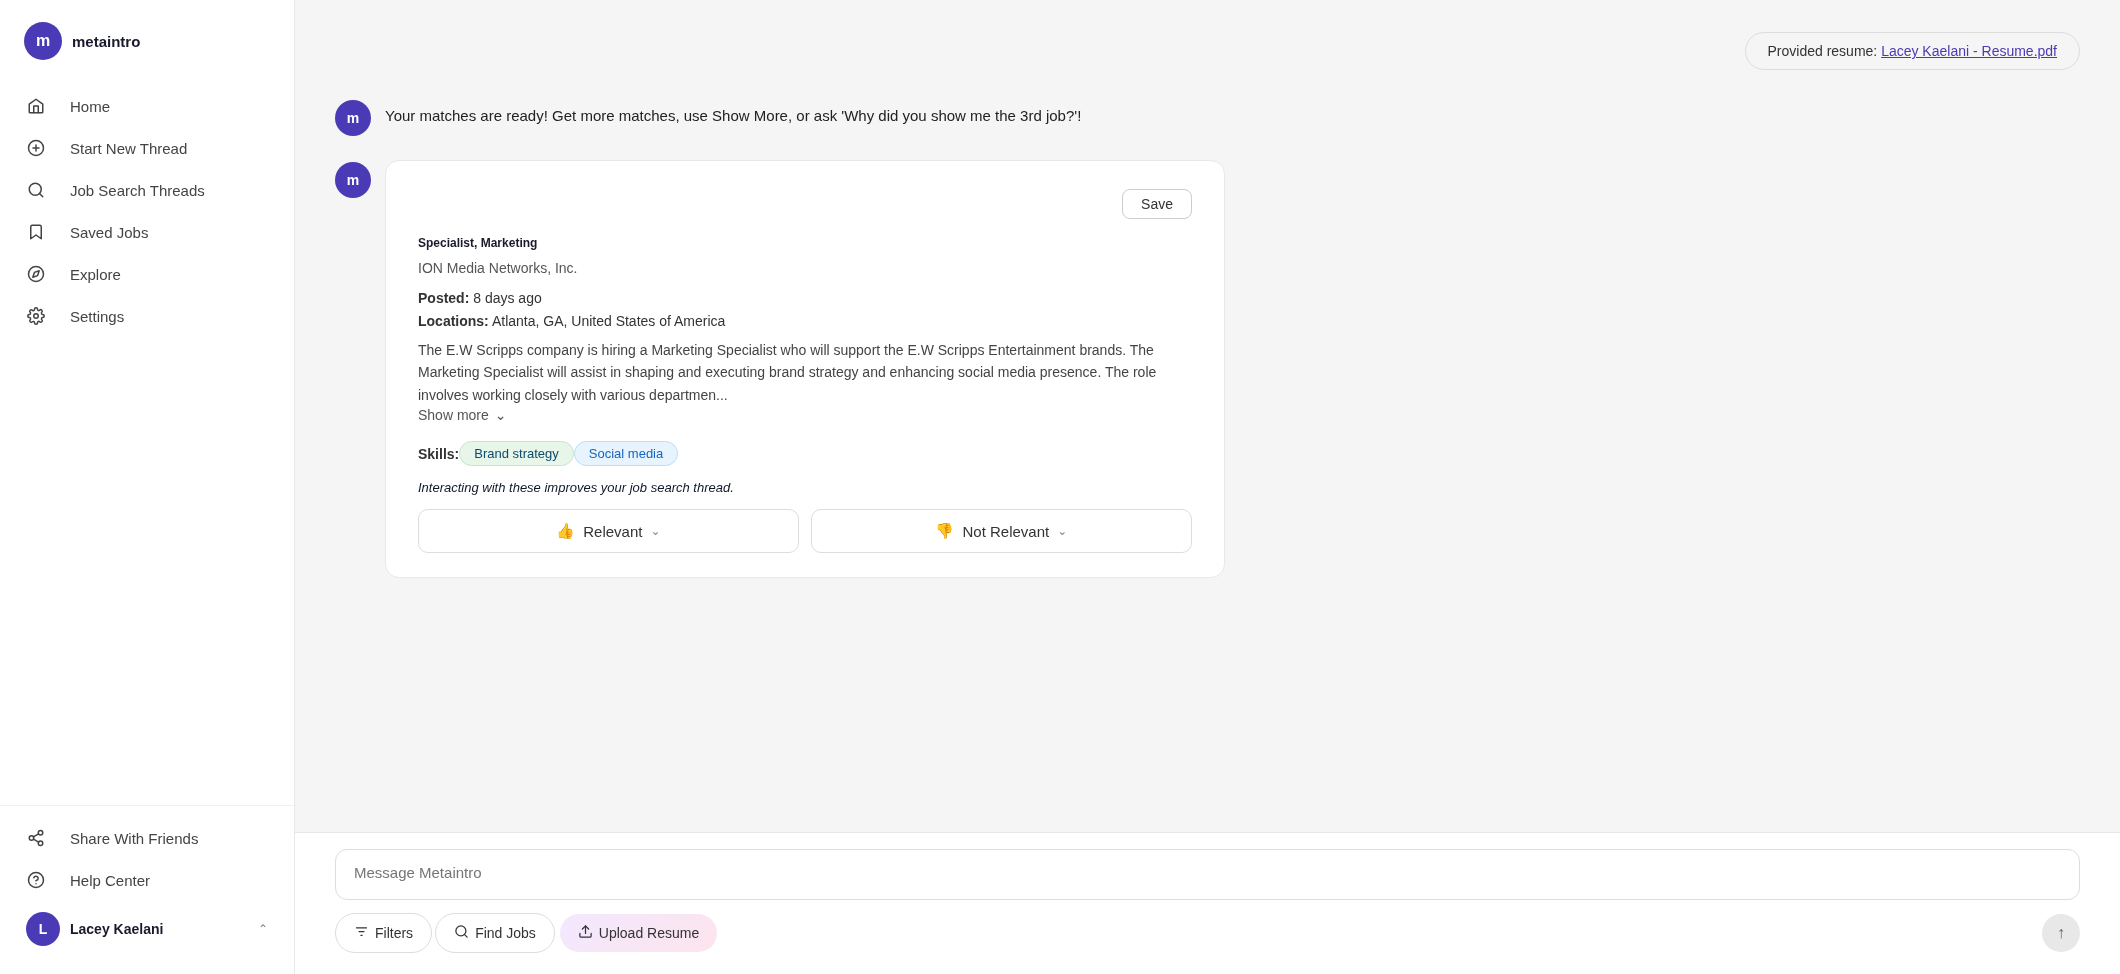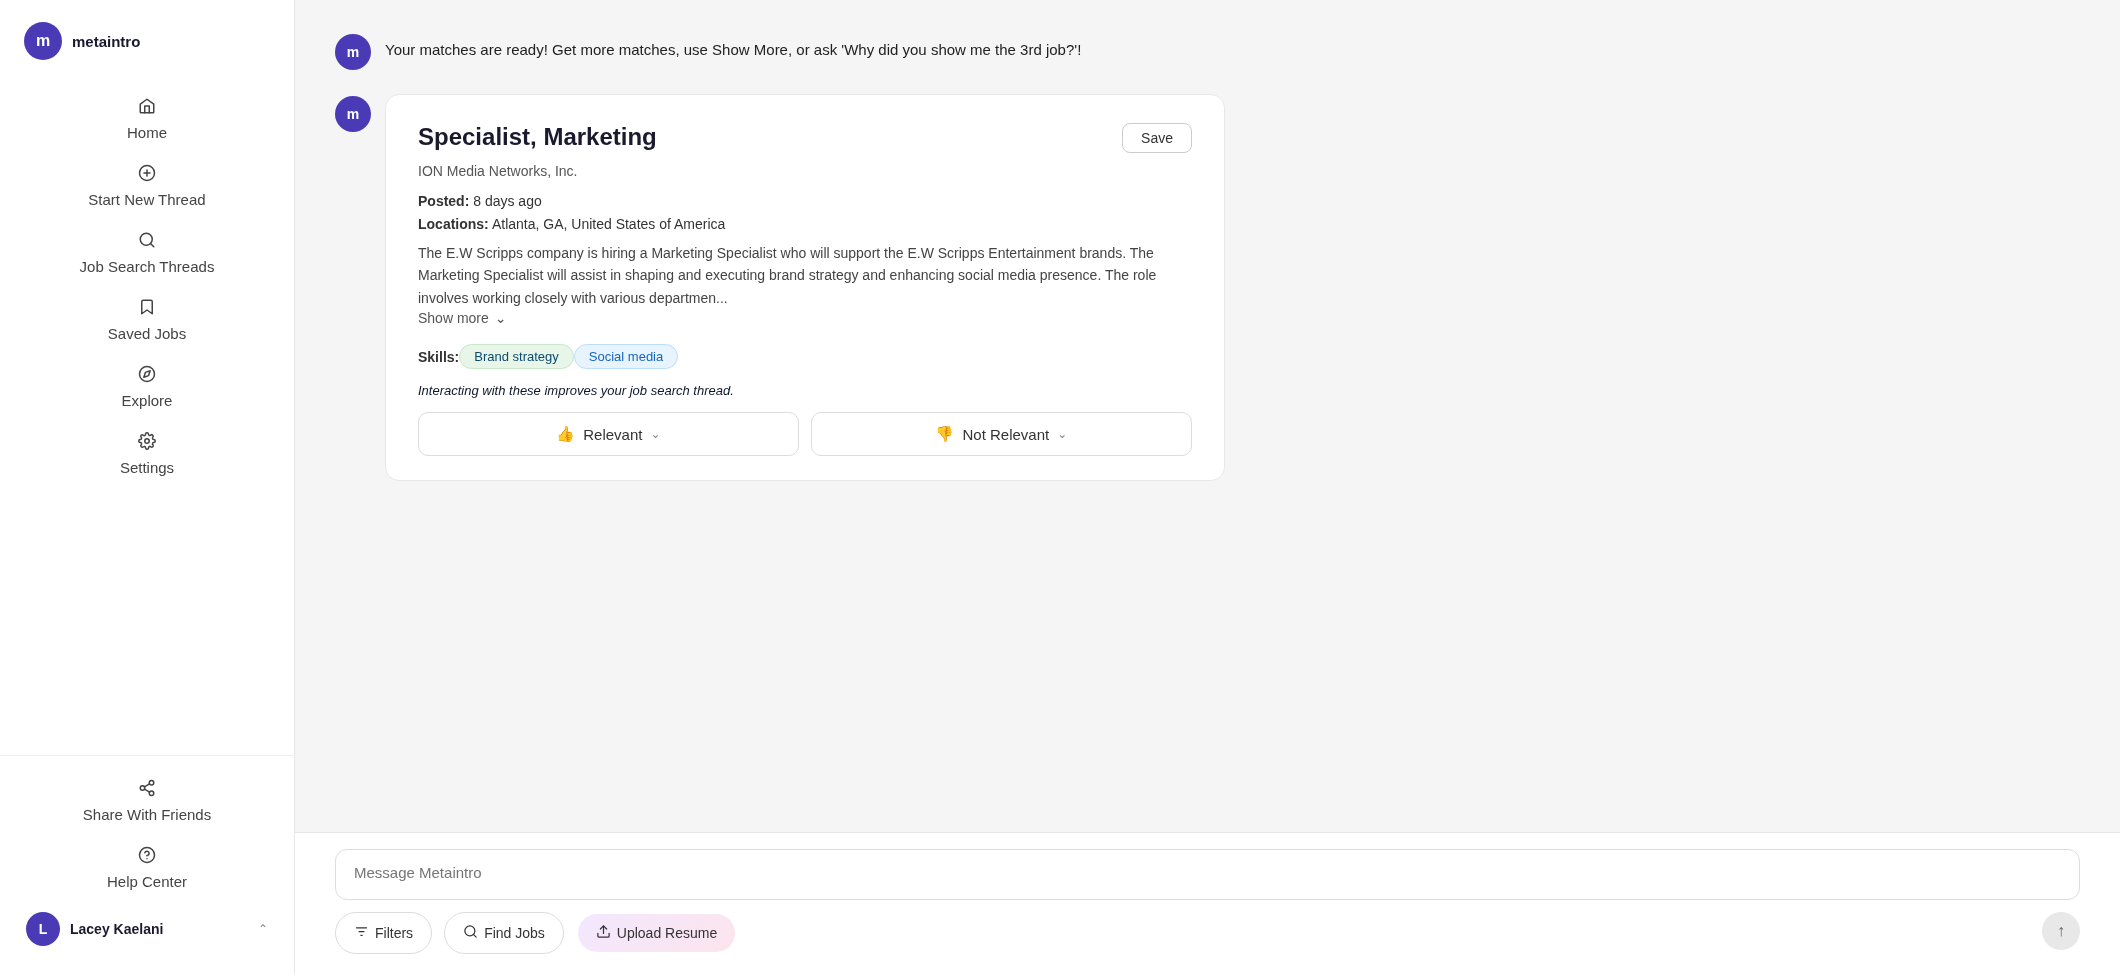--- a/index.html
+++ b/index.html
@@ -42,29 +42,28 @@
     .sidebar-nav {
       flex: 1;
       padding: 8px 12px;
       display: flex;
       flex-direction: column;
       gap: 2px;
     }
     .nav-item {
       display: flex;
       align-items: center;
-      gap: 8px;
+      gap: 24px;
       padding: 10px 14px;
       border-radius: 8px;
       cursor: pointer;
       color: #444;
       font-size: 15px;
       font-weight: 500;
       transition: background 0.15s;
-      flex-direction: column;
     }
     .nav-icon {
       width: 20px;
       height: 20px;
       display: flex;
       align-items: center;
       justify-content: center;
       flex-shrink: 0;
     }
     .sidebar-bottom {
@@ -177,23 +176,24 @@
       padding: 28px 32px 24px 32px;
       max-width: 840px;
     }
     .job-card-header {
       display: flex;
       justify-content: space-between;
       align-items: flex-start;
       margin-bottom: 10px;
     }
     .job-title {
-      font-size: 24px;
+      font-size: 12px;
       font-weight: 700;
       color: #1a1a2e;
+      margin-top: 47px;
     }
     .save-btn {
       background: #fff;
       border: 1px solid #ccc;
       border-radius: 8px;
       padding: 6px 18px;
       font-size: 14px;
       cursor: pointer;
       color: #333;
       font-weight: 500;
@@ -294,21 +294,22 @@
       border: none;
       outline: none;
       font-size: 15px;
       color: #999;
       background: transparent;
       resize: none;
       font-family: inherit;
     }
     .toolbar-row {
       display: flex;
-      gap: 12px;
+      align-items: center;
+      gap: 3px;
     }
     .toolbar-btn {
       display: flex;
       align-items: center;
       gap: 6px;
       padding: 10px 18px;
       border-radius: 24px;
       border: 1px solid #ddd;
       background: #fff;
       font-size: 14px;
@@ -451,20 +452,26 @@
       </div>
       <span class="user-name">Lacey Kaelani</span>
       <span class="chevron-icon">⌃</span>
     </div>
   </div>
 </aside>
 
 <div id="main">
   <div class="main-scroll">
 
+    <div class="resume-banner">
+      <div class="resume-pill">
+        <span>Provided resume:</span>
+        <span class="resume-link">Lacey Kaelani - Resume.pdf</span>
+      </div>
+    </div>
 
     <div class="message-row">
       <div class="msg-avatar">m</div>
       <div class="msg-text">Your matches are ready! Get more matches, use Show More, or ask 'Why did you show me the 3rd job?'!</div>
     </div>
 
     <div class="job-card-wrapper">
       <div class="msg-avatar">m</div>
       <div class="job-card">
         <div class="job-card-header">

